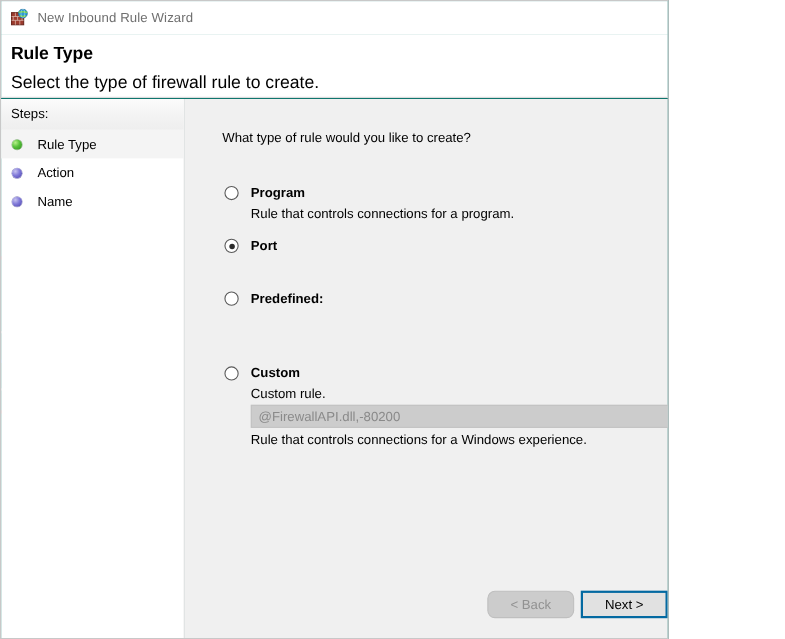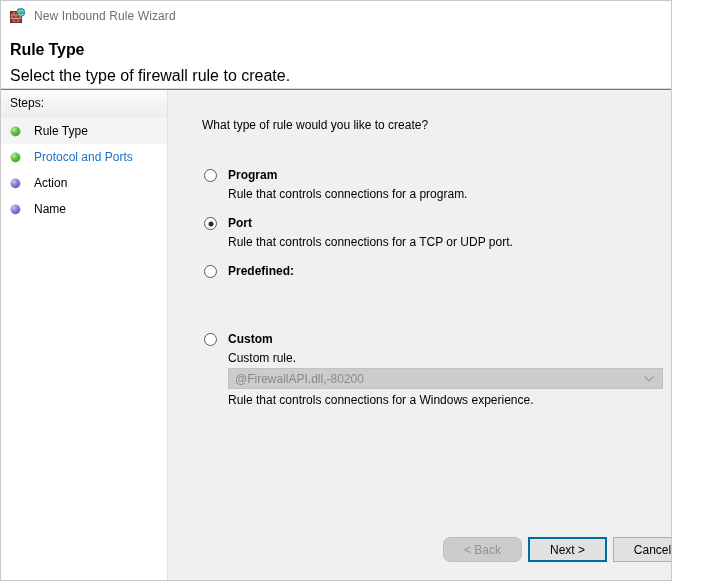--- a/index.html
+++ b/index.html
@@ -6,25 +6,25 @@
     margin: 0;
     padding: 0;
     background: #ffffff;
   }
   body {
     font-family: "Liberation Sans", sans-serif;
     -webkit-font-smoothing: antialiased;
   }
   #window {
     position: relative;
-    width: 672px;
+    width: 608px;
     height: 581px;
     box-sizing: border-box;
     border: 1px solid #c8c8c8;
-    background: #ef4444;
+    background: #0f766e;
     overflow: hidden;
   }
 
   
   #titlebar {
     position: absolute;
     left: 0; top: 0;
     width: 714px;
     height: 30px;
     background: #ffffff;
@@ -328,24 +328,20 @@
     <div id="steps-header">
       <div id="steps-header-label">Steps:</div>
     </div>
     <div id="steps-list">
 
       <div class="step-row current">
         <span class="step-bullet green"></span>
         <span class="step-label">Rule Type</span>
       </div>
 
-      <div class="step-row">
-        <span class="step-bullet green"></span>
-        <span class="step-label link">Protocol and Ports</span>
-      </div>
 
       <div class="step-row">
         <span class="step-bullet blue"></span>
         <span class="step-label">Action</span>
       </div>
 
 
       <div class="step-row">
         <span class="step-bullet blue"></span>
         <span class="step-label">Name</span>
@@ -364,21 +360,20 @@
         <span class="opt-title">Program</span>
       </div>
       <div class="opt-desc">Rule that controls connections for a program.</div>
     </div>
 
     <div class="option" style="top:126px;">
       <div class="opt-head">
         <span class="radio checked"></span>
         <span class="opt-title">Port</span>
       </div>
-      <div class="opt-desc">Rule that controls connections for a TCP or UDP port.</div>
     </div>
 
     <div class="option" style="top:174px;">
       <div class="opt-head">
         <span class="radio"></span>
         <span class="opt-title">Predefined:</span>
       </div>
     </div>
 
     <div id="predef-combo">

